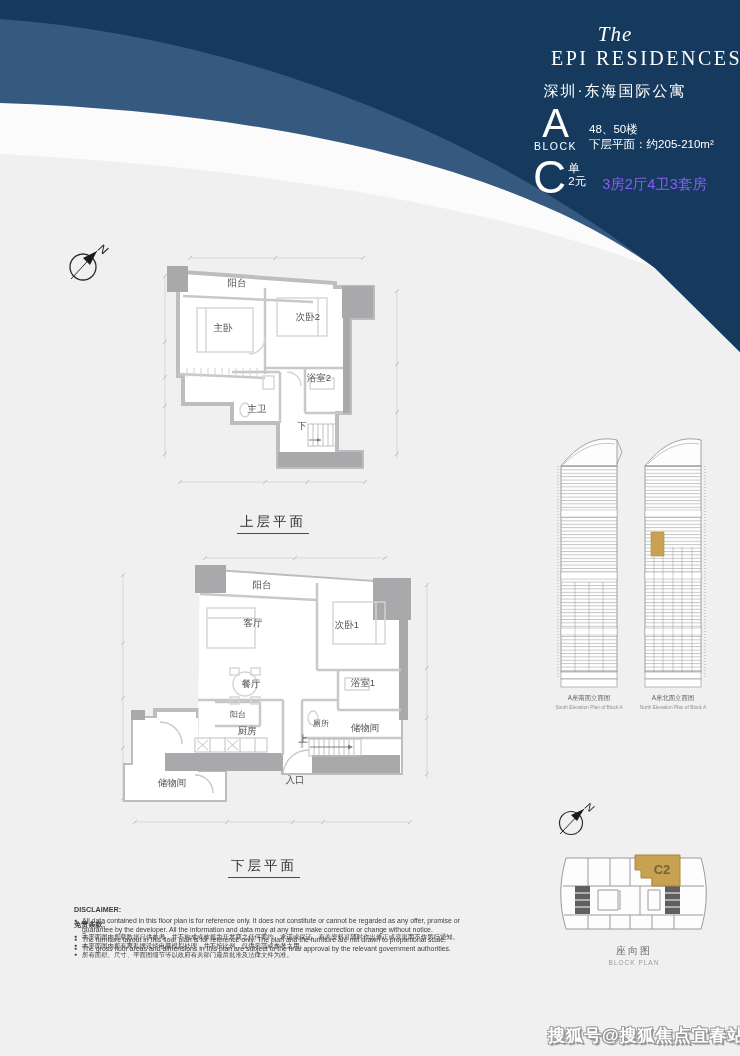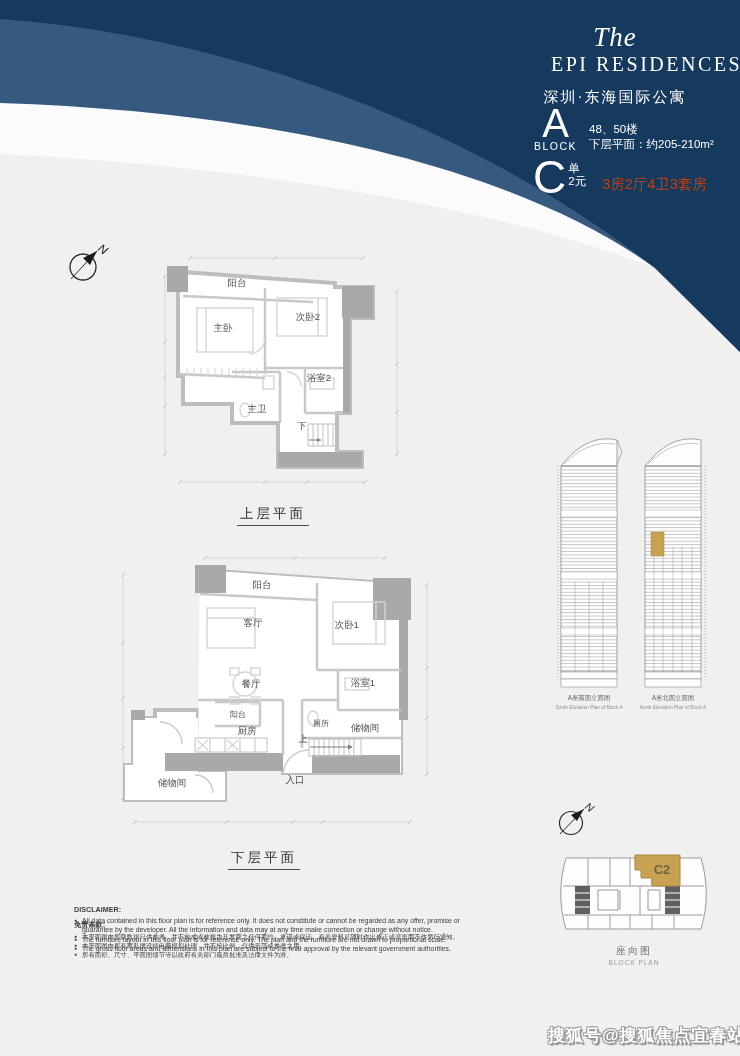--- a/index.html
+++ b/index.html
@@ -2,32 +2,32 @@
 <html><head>
 <meta charset="utf-8">
 <style>
   html,body{margin:0;padding:0;}
   body{font-family:"Liberation Sans",sans-serif;}
   .page{position:relative;width:740px;height:1056px;background:#f0f0f1;overflow:hidden;}
   .abs{position:absolute;}
 
   
   .hdr-text{color:#ffffff;text-align:center;}
-  .logo-script{font-family:"Liberation Serif",serif;font-style:italic;font-size:27px;letter-spacing:1px;}
+  .logo-script{font-family:"Liberation Serif",serif;font-style:italic;font-size:21px;letter-spacing:1px;}
   .logo-title{font-family:"Liberation Serif",serif;font-size:20px;letter-spacing:2.5px;white-space:nowrap;margin-left:31px;}
   .logo-sub{font-family:"Liberation Serif",serif;font-size:15px;letter-spacing:2px;white-space:nowrap;}
   .blk-letter{color:#fff;font-size:40px;font-weight:400;line-height:34px;}
   .blk-word{color:#fff;font-size:10.5px;letter-spacing:1.5px;}
   .blk-line{color:#fff;font-size:11.5px;line-height:15px;white-space:nowrap;}
   .unit-letter{color:#fff;font-size:46px;font-weight:400;line-height:38px;}
   .unit-small{color:#fff;font-size:11.5px;line-height:13px;}
-  .unit-desc{color:#c2410c;font-size:14.5px;white-space:nowrap;}
+  .unit-desc{color:#8b5cf6;font-size:14.5px;white-space:nowrap;}
 
   .plan-title{font-size:13.5px;letter-spacing:3px;color:#2f2f31;border-bottom:1px solid #4a4a4c;padding:0 3px 2px 3px;display:inline-block;}
-  .title-wrap{text-align:center;width:120px;}
+  .title-wrap{text-align:center;width:120px;margin-top:8px;}
 
   .cap-cn{font-size:10px;letter-spacing:2px;color:#6a6a6c;text-align:center;}
   .cap-en{font-size:6.5px;letter-spacing:1px;color:#9a9a9c;text-align:center;}
 
   .disc{width:412px;color:#3c3c3e;}
   .disc .t{font-size:7.2px;font-weight:bold;margin-bottom:2px;}
   .disc .i{font-size:6.4px;line-height:9px;position:relative;padding-left:8px;}
   .disc .i::before{content:"●";position:absolute;left:0;top:0;font-size:5px;}
   .disc-en .i{font-size:6.9px;line-height:9.4px;}
 

